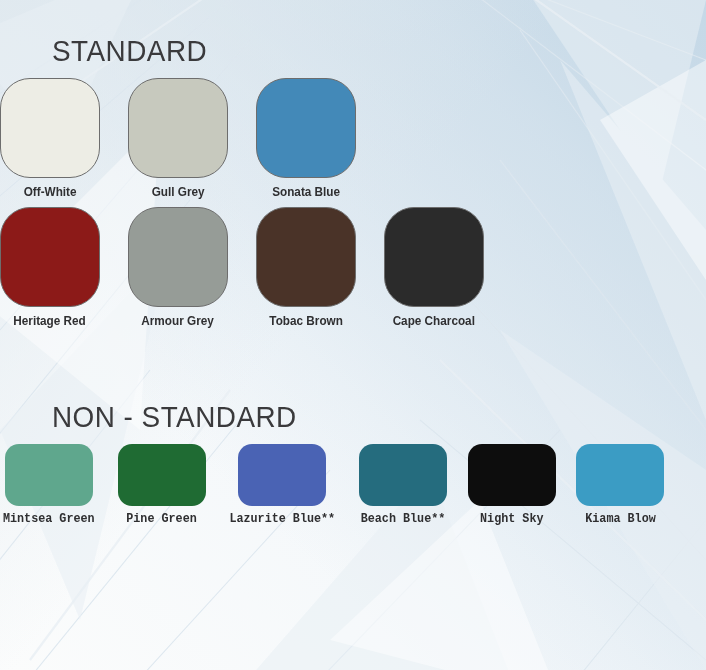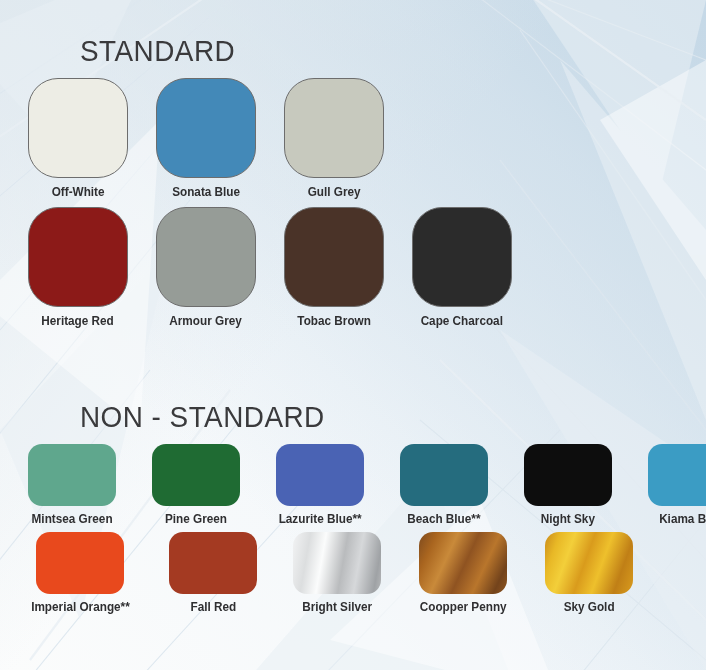--- a/index.html
+++ b/index.html
@@ -7,21 +7,21 @@
     width:706px;height:670px;overflow:hidden;
     font-family:"Liberation Sans", sans-serif;
     background:#f4f7f9;
     position:relative;
   }
 
   
   #bg{position:absolute;inset:0;z-index:0;}
   #bg svg{display:block;width:706px;height:670px;}
 
-  #page{position:absolute;inset:0;z-index:1;margin-left:28px;}
+  #page{position:absolute;inset:0;z-index:1;}
 
   
   .heading{
     font-size:30px;
     font-weight:400;
     color:#3a3a3c;
     letter-spacing:.5px;
     font-family:"Liberation Sans", sans-serif;
     transform:scaleX(.93);
     transform-origin:left center;
@@ -33,21 +33,21 @@
   #section-standard{top:34px;}
   #section-nonstandard{top:400px;}
   .heading-standard{position:absolute;left:52px;top:0;}
   .heading-nonstandard{position:absolute;left:52px;top:0;}
 
   .rows{position:absolute;left:0;right:0;top:44px;}
 
   
   .row{display:flex;justify-content:flex-start;}
   .row-std{gap:28px;margin-bottom:8px;}
-  .row-non{gap:36px;margin-bottom:6px;}
+  .row-non{gap:20px;margin-bottom:6px;font-family:Liberation Mono, monospace;}
 
   .cell{display:flex;flex-direction:column;align-items:center;}
 
   .swatch-std{
     width:100px;height:100px;
     border-radius:30px;
     border:1.2px solid #6d6d6d;
     box-sizing:border-box;
   }
   .swatch-non{
@@ -143,27 +143,27 @@
     <div class="heading heading-standard">STANDARD</div>
 
     <div class="rows">
 
       <div class="row row-std">
         <div class="cell">
           <div class="swatch-std" style="background:#edede5"></div>
           <div class="label">Off-White</div>
         </div>
         <div class="cell">
+          <div class="swatch-std" style="background:#c7c9be"></div>
+          <div class="label">Gull Grey</div>
+        </div>
+        <div class="cell">
           <div class="swatch-std" style="background:#4389b8"></div>
           <div class="label">Sonata Blue</div>
         </div>
-        <div class="cell">
-          <div class="swatch-std" style="background:#c7c9be"></div>
-          <div class="label">Gull Grey</div>
-        </div>
       </div>
 
       <div class="row row-std">
         <div class="cell">
           <div class="swatch-std" style="background:#8c1a18"></div>
           <div class="label">Heritage Red</div>
         </div>
         <div class="cell">
           <div class="swatch-std" style="background:#969c97"></div>
           <div class="label">Armour Grey</div>
@@ -206,39 +206,17 @@
         <div class="cell cell-non">
           <div class="swatch-non" style="background:#0d0d0d"></div>
           <div class="label label-non">Night Sky</div>
         </div>
         <div class="cell cell-non">
           <div class="swatch-non" style="background:#3b9cc4"></div>
           <div class="label label-non">Kiama Blow</div>
         </div>
       </div>
 
-      <div class="row row-non" style="padding-right:112px;">
-        <div class="cell cell-non">
-          <div class="swatch-non" style="background:#e8491d"></div>
-          <div class="label label-non">Imperial Orange**</div>
-        </div>
-        <div class="cell cell-non">
-          <div class="swatch-non" style="background:#a43a22"></div>
-          <div class="label label-non">Fall Red</div>
-        </div>
-        <div class="cell cell-non">
-          <div class="swatch-non" style="background:linear-gradient(100deg,#f2f3f4 0%,#dcdedf 18%,#fbfcfc 34%,#b9bbbd 56%,#d6d8da 72%,#9fa2a5 92%,#b5b7b9 100%)"></div>
-          <div class="label label-non">Bright Silver</div>
-        </div>
-        <div class="cell cell-non">
-          <div class="swatch-non" style="background:linear-gradient(115deg,#7d4a1e 0%,#a9651f 16%,#c98a3a 34%,#8f5321 52%,#b9762c 70%,#73431b 88%,#8e5520 100%)"></div>
-          <div class="label label-non">Coopper Penny</div>
-        </div>
-        <div class="cell cell-non">
-          <div class="swatch-non" style="background:linear-gradient(110deg,#c98a1a 0%,#e8b826 14%,#f3cf3a 28%,#d99b1c 46%,#eec02c 62%,#c07f16 82%,#d99c1e 100%)"></div>
-          <div class="label label-non">Sky Gold</div>
-        </div>
-      </div>
 
     </div>
   </section>
 
 </div>
 
 </body></html>

